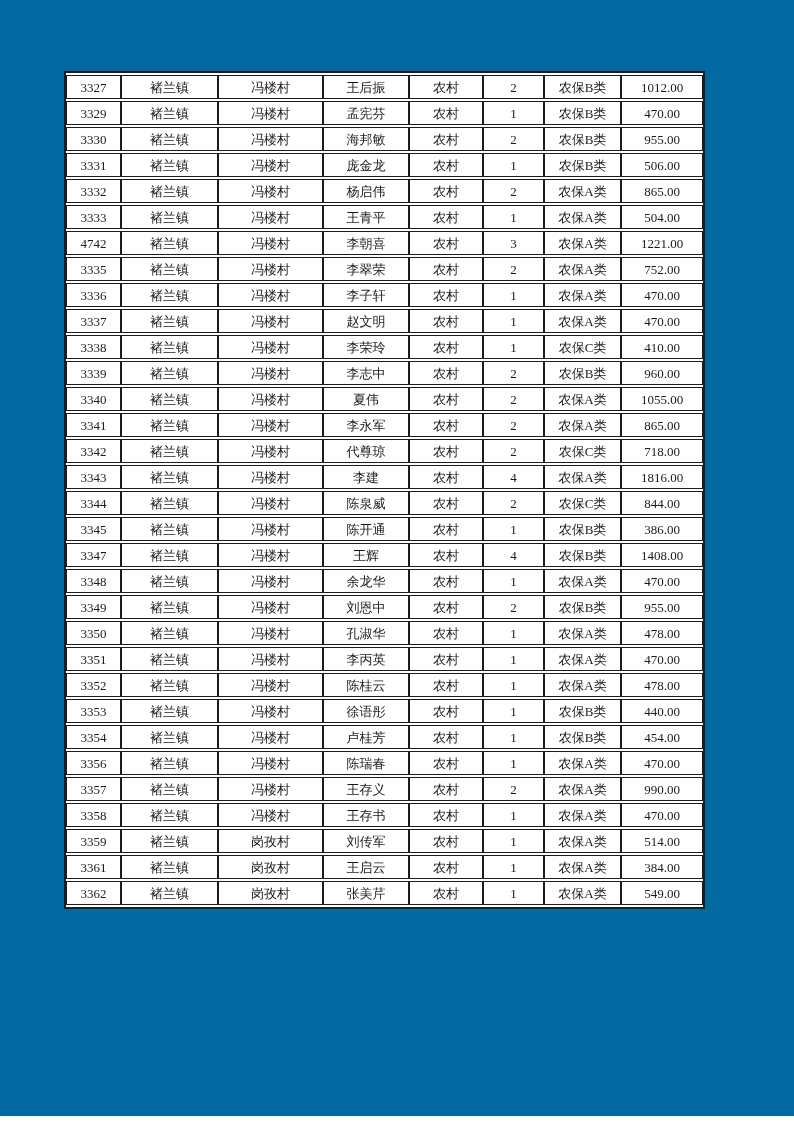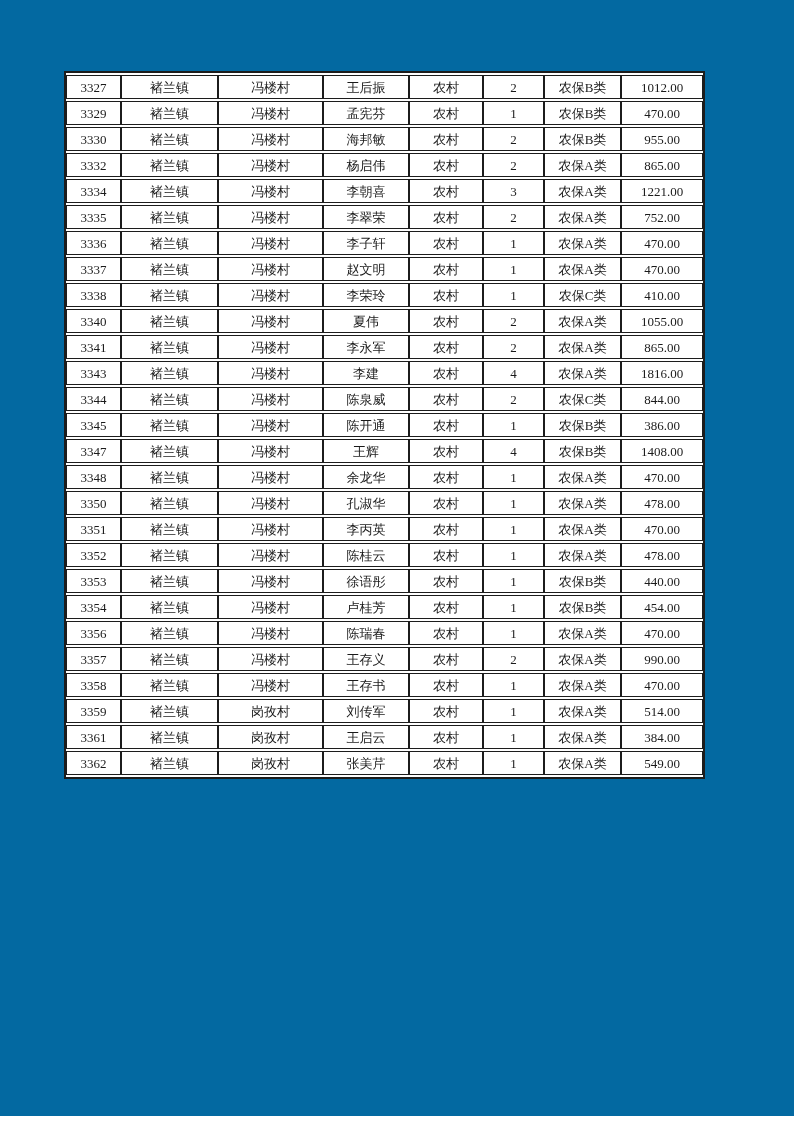--- a/index.html
+++ b/index.html
@@ -87,31 +87,51 @@
           <td>3330</td>
           <td>褚兰镇</td>
           <td>冯楼村</td>
           <td>海邦敏</td>
           <td>农村</td>
           <td>2</td>
           <td>农保B类</td>
           <td>955.00</td>
         </tr>
         <tr>
+          <td>3331</td>
+          <td>褚兰镇</td>
+          <td>冯楼村</td>
+          <td>庞金龙</td>
+          <td>农村</td>
+          <td>1</td>
+          <td>农保B类</td>
+          <td>506.00</td>
+        </tr>
+        <tr>
           <td>3332</td>
           <td>褚兰镇</td>
           <td>冯楼村</td>
           <td>杨启伟</td>
           <td>农村</td>
           <td>2</td>
           <td>农保A类</td>
           <td>865.00</td>
         </tr>
         <tr>
-          <td>3334</td>
+          <td>3333</td>
+          <td>褚兰镇</td>
+          <td>冯楼村</td>
+          <td>王青平</td>
+          <td>农村</td>
+          <td>1</td>
+          <td>农保A类</td>
+          <td>504.00</td>
+        </tr>
+        <tr>
+          <td>4742</td>
           <td>褚兰镇</td>
           <td>冯楼村</td>
           <td>李朝喜</td>
           <td>农村</td>
           <td>3</td>
           <td>农保A类</td>
           <td>1221.00</td>
         </tr>
         <tr>
           <td>3335</td>
@@ -147,38 +167,58 @@
           <td>3338</td>
           <td>褚兰镇</td>
           <td>冯楼村</td>
           <td>李荣玲</td>
           <td>农村</td>
           <td>1</td>
           <td>农保C类</td>
           <td>410.00</td>
         </tr>
         <tr>
+          <td>3339</td>
+          <td>褚兰镇</td>
+          <td>冯楼村</td>
+          <td>李志中</td>
+          <td>农村</td>
+          <td>2</td>
+          <td>农保B类</td>
+          <td>960.00</td>
+        </tr>
+        <tr>
           <td>3340</td>
           <td>褚兰镇</td>
           <td>冯楼村</td>
           <td>夏伟</td>
           <td>农村</td>
           <td>2</td>
           <td>农保A类</td>
           <td>1055.00</td>
         </tr>
         <tr>
           <td>3341</td>
           <td>褚兰镇</td>
           <td>冯楼村</td>
           <td>李永军</td>
           <td>农村</td>
           <td>2</td>
           <td>农保A类</td>
           <td>865.00</td>
+        </tr>
+        <tr>
+          <td>3342</td>
+          <td>褚兰镇</td>
+          <td>冯楼村</td>
+          <td>代尊琼</td>
+          <td>农村</td>
+          <td>2</td>
+          <td>农保C类</td>
+          <td>718.00</td>
         </tr>
         <tr>
           <td>3343</td>
           <td>褚兰镇</td>
           <td>冯楼村</td>
           <td>李建</td>
           <td>农村</td>
           <td>4</td>
           <td>农保A类</td>
           <td>1816.00</td>
@@ -215,20 +255,30 @@
         </tr>
         <tr>
           <td>3348</td>
           <td>褚兰镇</td>
           <td>冯楼村</td>
           <td>余龙华</td>
           <td>农村</td>
           <td>1</td>
           <td>农保A类</td>
           <td>470.00</td>
+        </tr>
+        <tr>
+          <td>3349</td>
+          <td>褚兰镇</td>
+          <td>冯楼村</td>
+          <td>刘恩中</td>
+          <td>农村</td>
+          <td>2</td>
+          <td>农保B类</td>
+          <td>955.00</td>
         </tr>
         <tr>
           <td>3350</td>
           <td>褚兰镇</td>
           <td>冯楼村</td>
           <td>孔淑华</td>
           <td>农村</td>
           <td>1</td>
           <td>农保A类</td>
           <td>478.00</td>

